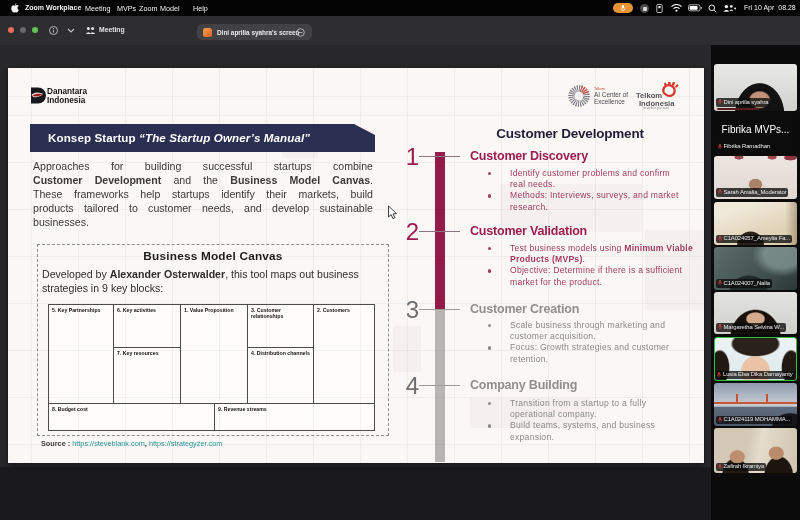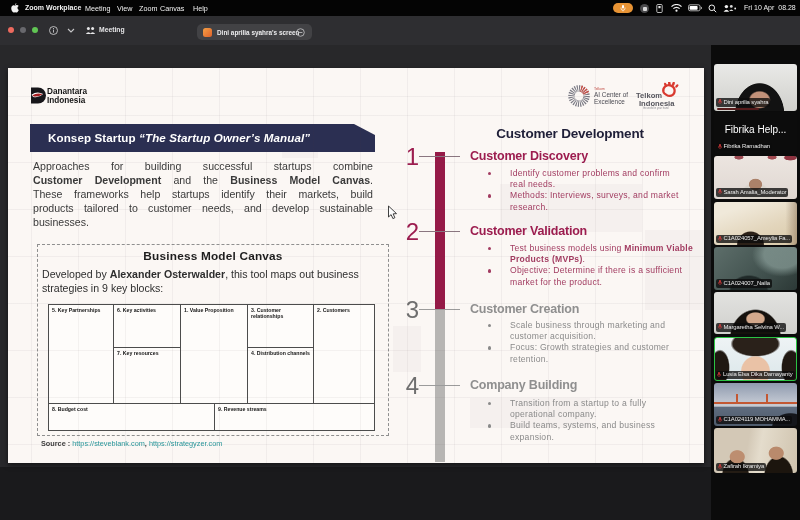--- a/index.html
+++ b/index.html
@@ -47,23 +47,23 @@
 </style>
 </head>
 <body>
 
 <div class="abs" id="menubar">
   <svg class="abs" style="left:11px;top:3px;" width="8" height="10" viewBox="0 0 8 10">
       <path d="M5.4 0.2 c0.1 0.8-0.6 1.7-1.4 1.6 c-0.1-0.8 0.7-1.6 1.4-1.6z M4 2.4 c0.6 0 1.1-0.4 1.9-0.4 c0.8 0 1.4 0.4 1.8 1 c-1 0.6-1.3 1.3-1.2 2.2 c0.1 0.9 0.6 1.5 1.3 1.8 c-0.4 1.1-1.2 2.4-2.1 2.5 c-0.6 0.1-0.9-0.3-1.6-0.3 c-0.7 0-1 0.4-1.6 0.3 C1.6 9.4 0.5 7.5 0.3 6 C0 4.2 0.9 2.6 2.3 2.2 C3 2 3.6 2.4 4 2.4z" fill="#f2f2f2"></path>
     </svg>
   <span class="mi" style="left:25px;font-weight:bold;font-size:7px;">Zoom Workplace</span>
   <span class="mi" style="left:85px;">Meeting</span>
-  <span class="mi" style="left:117px;">View</span>
+  <span class="mi" style="left:117px;">MVPs</span>
   <span class="mi" style="left:139px;">Zoom</span>
-  <span class="mi" style="left:160px;">Canvas</span>
+  <span class="mi" style="left:160px;">Model</span>
   <span class="mi" style="left:193px;">Help</span>
   <span class="abs" style="left:613px;top:3px;width:20px;height:10px;background:#e79334;border-radius:5px;"></span>
   <svg class="abs" style="left:620px;top:5px;" width="6" height="7" viewBox="0 0 6 7">
       <rect x="2" y="0" width="2" height="3.6" rx="1" fill="#fff"></rect>
       <path d="M1 2.5 v0.8 a2 2 0 0 0 4 0 v-0.8" fill="none" stroke="#fff" stroke-width="0.7"></path>
       <rect x="2.7" y="5.2" width="0.6" height="1.2" fill="#fff"></rect>
     </svg>
   <span class="abs" style="left:640px;top:4px;width:9px;height:9px;border-radius:50%;background:#4a4a4c;"></span>
   <span class="abs" style="left:642.5px;top:6.5px;width:4px;height:4px;border-radius:1px;background:#d8d8d8;"></span>
   <svg class="abs" style="left:656px;top:4px;" width="7" height="9" viewBox="0 0 7 9">
@@ -234,21 +234,21 @@
   radial-gradient(ellipse 11px 9px at 55% 76%, #c29179 85%, rgba(194,145,121,0) 100%),
   radial-gradient(ellipse 25px 32px at 55% 108%, #121212 97%, rgba(18,18,18,0) 100%),
   linear-gradient(#e9e9e7, #d0d0cc);">
   <div class="nlabel" style="bottom:4px;"><svg class="mic" viewBox="0 0 4 6">
         <rect x="1.2" y="0" width="1.6" height="3" rx="0.8" fill="#e03a3a"></rect>
         <path d="M0.5 2.2 v0.6 a1.5 1.5 0 0 0 3 0 v-0.6" fill="none" stroke="#e03a3a" stroke-width="0.6"></path>
       </svg>Dini aprilia syahra</div>
   <div class="abs" style="left:3px;bottom:0.5px;width:42px;height:2.5px;background:#571c1c;border-radius:1px;"></div>
 </div>
 <div class="tile" style="top:112px;height:41px;background:#0c0c0c;">
-  <div class="abs" style="left:0;top:12px;width:83px;text-align:center;color:#fff;font-size:10px;">Fibrika Help...</div>
+  <div class="abs" style="left:0;top:12px;width:83px;text-align:center;color:#fff;font-size:10px;">Fibrika MVPs...</div>
   <div class="nlabel"><svg class="mic" viewBox="0 0 4 6">
         <rect x="1.2" y="0" width="1.6" height="3" rx="0.8" fill="#e03a3a"></rect>
         <path d="M0.5 2.2 v0.6 a1.5 1.5 0 0 0 3 0 v-0.6" fill="none" stroke="#e03a3a" stroke-width="0.6"></path>
       </svg>Fibrika Ramadhan</div>
 </div>
 <div class="tile" style="top:155.5px;height:43px;background:
   radial-gradient(ellipse 7px 6px at 50% 66%, #ab8169 88%, rgba(171,129,105,0) 100%),
   radial-gradient(ellipse 15px 15px at 50% 95%, #d9d4cc 90%, rgba(217,212,204,0) 100%),
   radial-gradient(ellipse 7px 3px at 92% 4%, #8e3340 80%, rgba(142,51,64,0) 100%),
   radial-gradient(ellipse 5px 2.5px at 70% 3%, #a24a50 80%, rgba(162,74,80,0) 100%),

